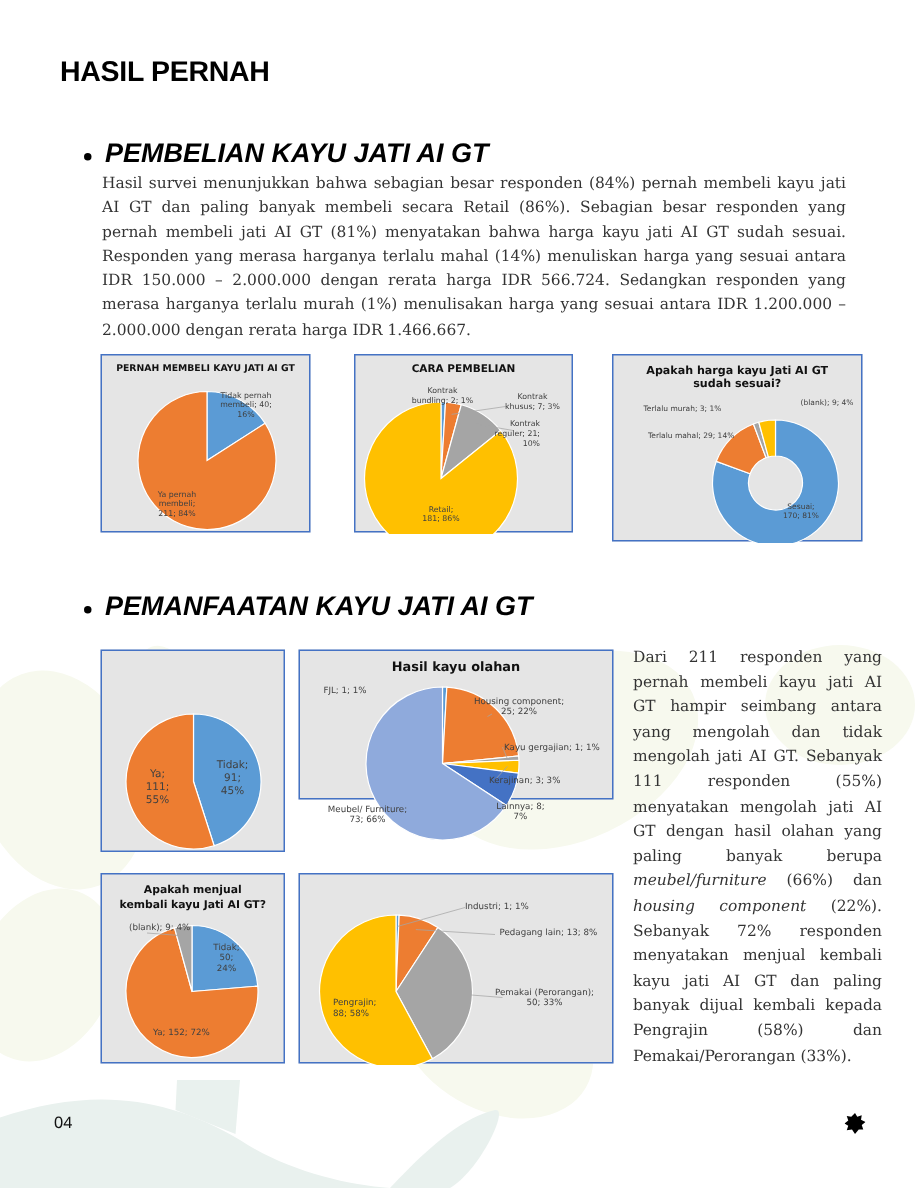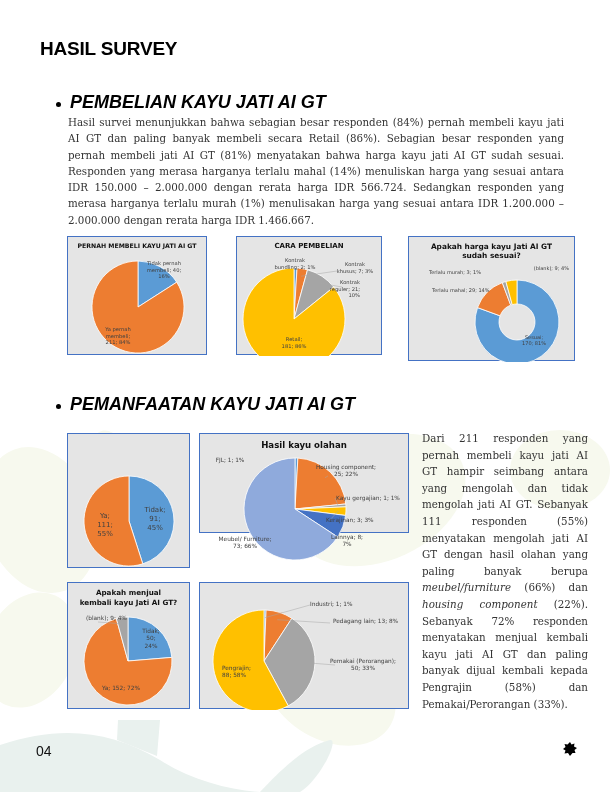--- a/index.html
+++ b/index.html
@@ -10,21 +10,21 @@
   .section-title .bullet { display:inline-block; width:5px; height:5px; border-radius:50%; background:#000; margin-right:9px; margin-top:4px; }
   .s1 { top:92px; }
   .s2 { top:394px; }
   .para1 { position:absolute; left:68px; top:114px; width:496px; font-size:10.3px; line-height:16.3px; text-align:justify; color:#333; z-index:2; font-family:"DejaVu Serif", serif; }
   .para2 { position:absolute; left:422px; top:430px; width:166px; font-size:10.3px; line-height:16.6px; text-align:justify; color:#333; z-index:2; font-family:"DejaVu Serif", serif; }
   .para2 .it { font-style:italic; }
   .chart-box { position:absolute; border:1.5px solid #4472c4; background:#e5e5e5; z-index:2; box-sizing:border-box; }
   .chart-box svg { position:absolute; left:0; top:0; }
   .chart-title { position:absolute; left:0; right:0; text-align:center; font-family:"DejaVu Sans", sans-serif; font-weight:bold; color:#111; }
   .lbl { font-family:"DejaVu Sans", sans-serif; fill:#404040; }
-  .page-number { position:absolute; left:36px; top:743px; font-family:"Liberation Sans", sans-serif; font-size:14px; color:#111; z-index:2; }
+  .page-number { position:absolute; left:36px; top:743px; font-family:"Liberation Sans", sans-serif; font-size:11px; color:#111; z-index:2; }
   .end-mark { position:absolute; left:563px; top:742px; width:14px; height:14px; z-index:2; }
 </style>
 </head>
 <body>
 
 <svg class="bg-deco" viewBox="0 0 612 792">
   <g fill="#f7f9ee">
     <ellipse cx="40" cy="520" rx="55" ry="75" transform="rotate(-20 40 520)"></ellipse>
     <ellipse cx="30" cy="650" rx="45" ry="60" transform="rotate(25 30 650)"></ellipse>
     <ellipse cx="110" cy="470" rx="22" ry="40" transform="rotate(-10 110 470)"></ellipse>
@@ -32,21 +32,21 @@
     <ellipse cx="560" cy="470" rx="50" ry="40"></ellipse>
     <ellipse cx="330" cy="690" rx="70" ry="50" transform="rotate(30 330 690)"></ellipse>
   </g>
   <g fill="#e9f1ee">
     <path d="M0,745 C60,725 110,730 160,760 C190,780 230,790 260,792 L0,792 Z"></path>
     <path d="M118,720 L160,720 L157,756 L117,740 Z"></path>
     <path d="M260,792 C290,760 310,745 330,740 C340,738 320,780 300,792 Z"></path>
   </g>
 </svg>
 
-<h1 class="page-title">HASIL SURVEY</h1>
+<h1 class="page-title">HASIL PERNAH</h1>
 
 <div class="section-title s1">
   <span class="bullet"></span>
   <span>PEMBELIAN KAYU JATI AI GT</span>
 </div>
 
 <p class="para1" style="margin:0">Hasil survei menunjukkan bahwa sebagian besar responden (84%) pernah membeli kayu jati AI GT dan paling banyak membeli secara Retail (86%). Sebagian besar responden yang pernah membeli jati AI GT (81%) menyatakan bahwa harga kayu jati AI GT sudah sesuai. Responden yang merasa harganya terlalu mahal (14%) menuliskan harga yang sesuai antara IDR 150.000 – 2.000.000 dengan rerata harga IDR 566.724. Sedangkan responden yang merasa harganya terlalu murah (1%) menulisakan harga yang sesuai antara IDR 1.200.000 – 2.000.000 dengan rerata harga IDR 1.466.667.</p>
 
 <div class="chart-box" style="left:67px; top:236px; width:140px; height:119px;">
   <div class="chart-title" style="top:5px; font-size:6.2px;">PERNAH MEMBELI KAYU JATI AI GT</div>

